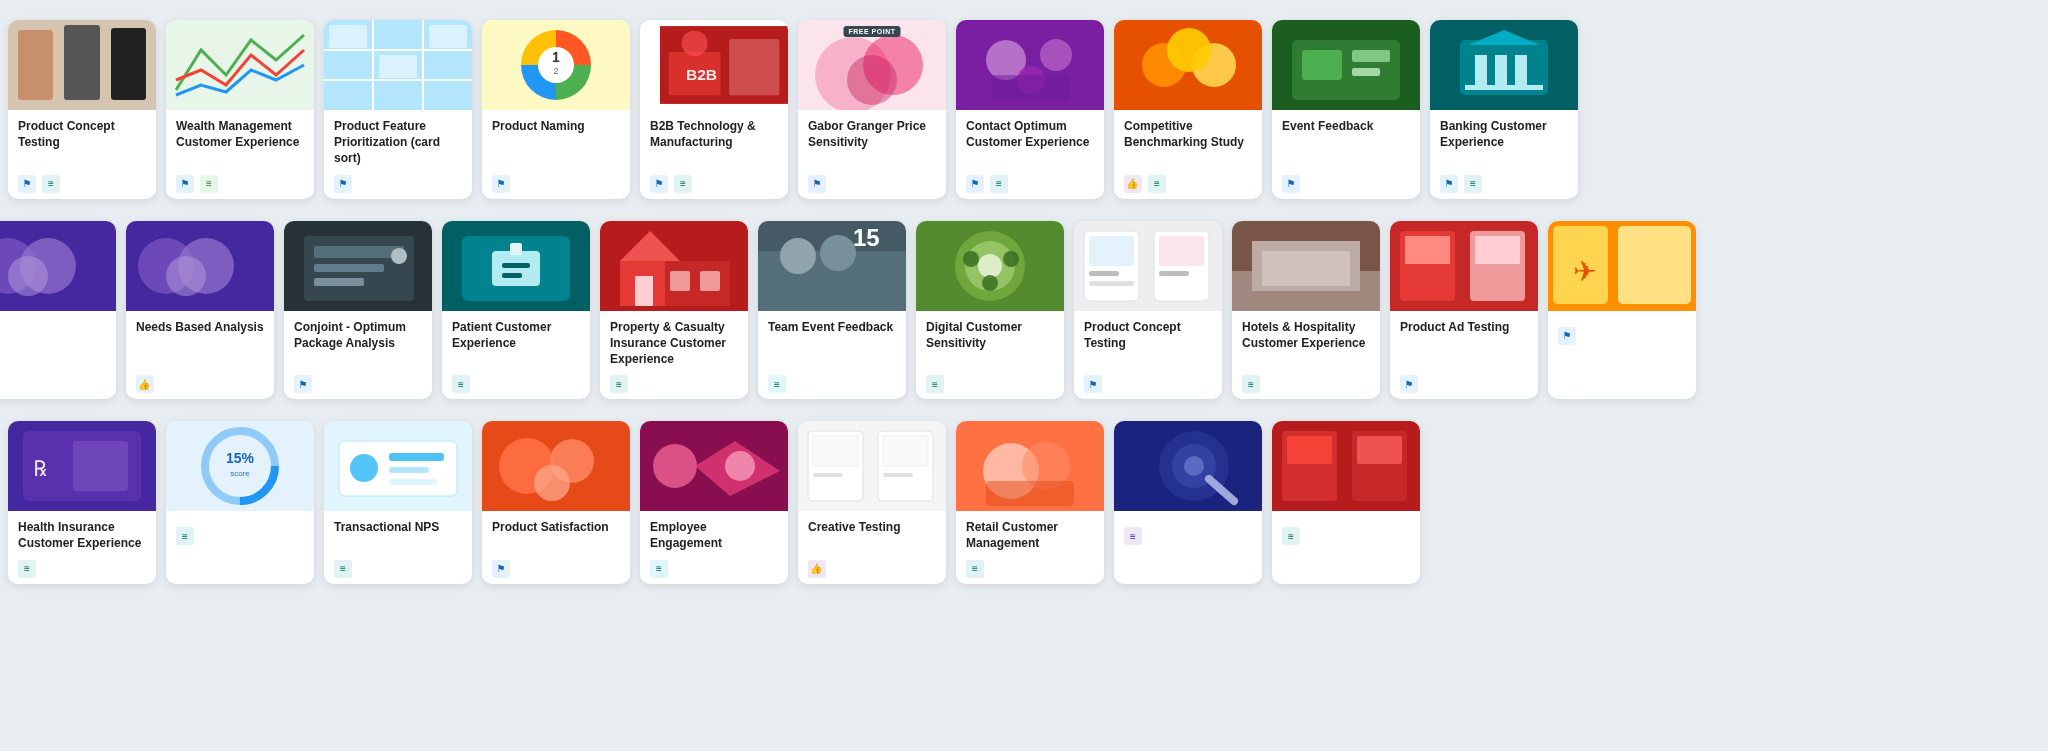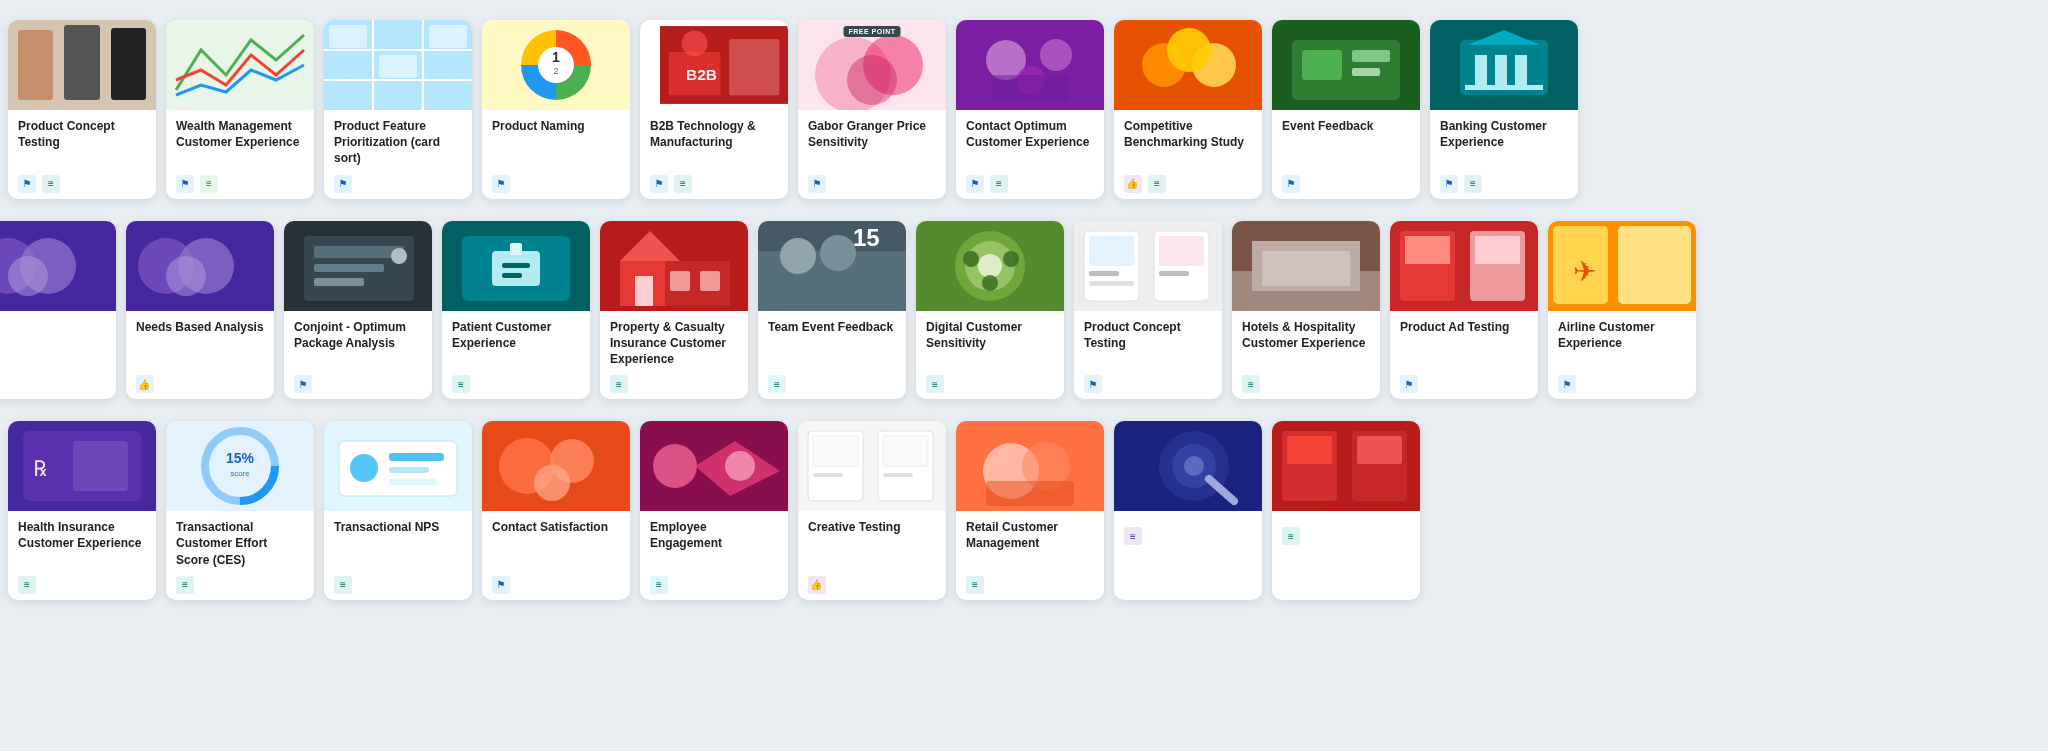--- a/index.html
+++ b/index.html
@@ -475,21 +475,20 @@
     <div class="card-image" style="position:relative;">
       <svg viewBox="0 0 148 90" xmlns="http://www.w3.org/2000/svg">
       <rect width="148" height="90" fill="#ff8f00"></rect>
       <rect x="5" y="5" width="55" height="78" rx="5" fill="#ffd54f"></rect>
       <rect x="70" y="5" width="73" height="78" rx="5" fill="#ffe082"></rect>
       <text x="25" y="60" font-size="28" fill="#e65100">✈</text>
     </svg>
       
     </div>
     <div class="card-body">
-      <div class="card-title">Airline Customer Experience</div>
       <div class="card-icons">
         <span class="icon-badge" style="background:#e3f2fd;color:#1565c0;font-size:10px;width:18px;height:18px;border-radius:3px;display:inline-flex;align-items:center;justify-content:center;">⚑</span>
       </div>
     </div>
   </div>
   </div>
     <div class="grid-row" style="padding: 4px 0;">
     <div class="card" style="">
     <div class="card-image" style="position:relative;">
       <svg viewBox="0 0 148 90" xmlns="http://www.w3.org/2000/svg">
@@ -512,21 +511,20 @@
       <svg viewBox="0 0 148 90" xmlns="http://www.w3.org/2000/svg">
       <rect width="148" height="90" fill="#e3f2fd"></rect>
       <circle cx="74" cy="45" r="35" fill="none" stroke="#90caf9" stroke-width="8"></circle>
       <circle cx="74" cy="45" r="35" fill="none" stroke="#2196f3" stroke-width="8" stroke-dasharray="55 165" stroke-dashoffset="0"></circle>
       <text x="74" y="42" text-anchor="middle" font-size="14" font-weight="bold" fill="#1565c0">15%</text>
       <text x="74" y="55" text-anchor="middle" font-size="8" fill="#1976d2">score</text>
     </svg>
       
     </div>
     <div class="card-body">
-      <div class="card-title">Transactional Customer Effort Score (CES)</div>
       <div class="card-icons">
         <span class="icon-badge" style="background:#e0f2f1;color:#00695c;font-size:10px;width:18px;height:18px;border-radius:3px;display:inline-flex;align-items:center;justify-content:center;">≡</span>
       </div>
     </div>
   </div>
       <div class="card" style="">
     <div class="card-image" style="position:relative;">
       <svg viewBox="0 0 148 90" xmlns="http://www.w3.org/2000/svg">
       <rect width="148" height="90" fill="#e1f5fe"></rect>
       <rect x="15" y="20" width="118" height="55" rx="6" fill="white" stroke="#b3e5fc" stroke-width="1"></rect>
@@ -548,21 +546,21 @@
     <div class="card-image" style="position:relative;">
       <svg viewBox="0 0 148 90" xmlns="http://www.w3.org/2000/svg">
       <rect width="148" height="90" fill="#e64a19"></rect>
       <circle cx="45" cy="45" r="28" fill="#ff7043" opacity="0.9"></circle>
       <circle cx="90" cy="40" r="22" fill="#ff8a65" opacity="0.8"></circle>
       <circle cx="70" cy="62" r="18" fill="#ffab91" opacity="0.7"></circle>
     </svg>
       
     </div>
     <div class="card-body">
-      <div class="card-title">Contact Satisfaction</div>
+      <div class="card-title">Product Satisfaction</div>
       <div class="card-icons">
         <span class="icon-badge" style="background:#e3f2fd;color:#1565c0;font-size:10px;width:18px;height:18px;border-radius:3px;display:inline-flex;align-items:center;justify-content:center;">⚑</span>
       </div>
     </div>
   </div>
       <div class="card" style="">
     <div class="card-image" style="position:relative;">
       <svg viewBox="0 0 148 90" xmlns="http://www.w3.org/2000/svg">
       <rect width="148" height="90" fill="#880e4f"></rect>
       <circle cx="35" cy="45" r="22" fill="#f06292" opacity="0.8"></circle>

